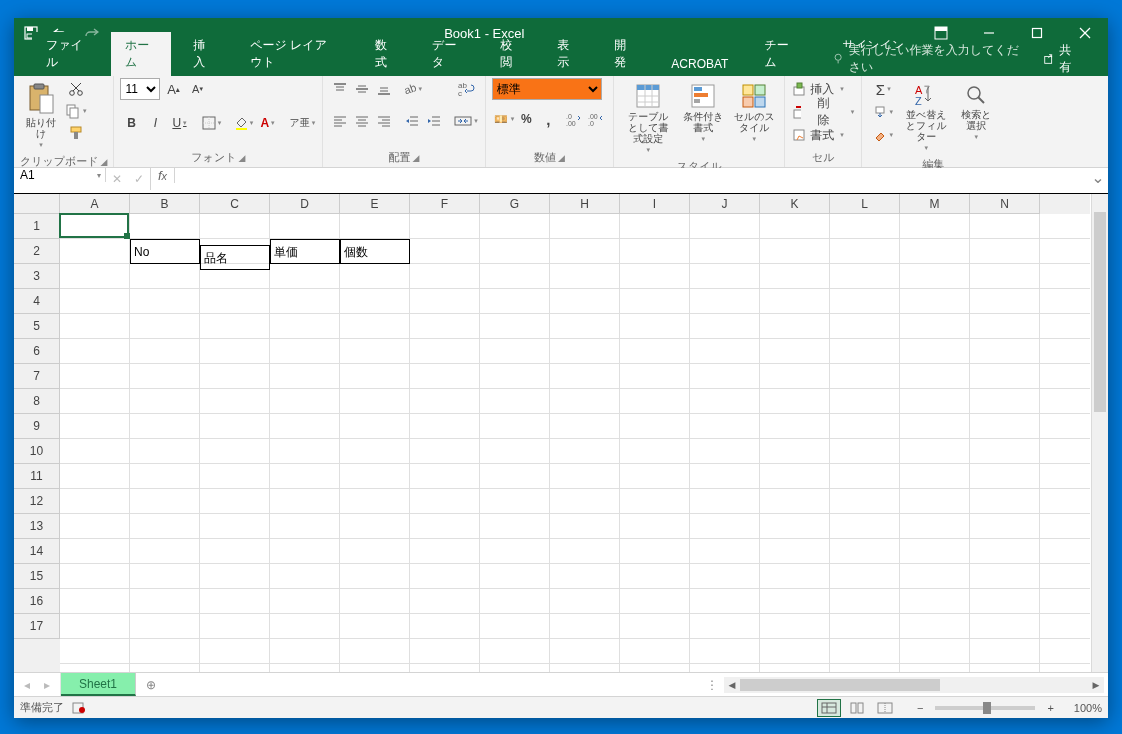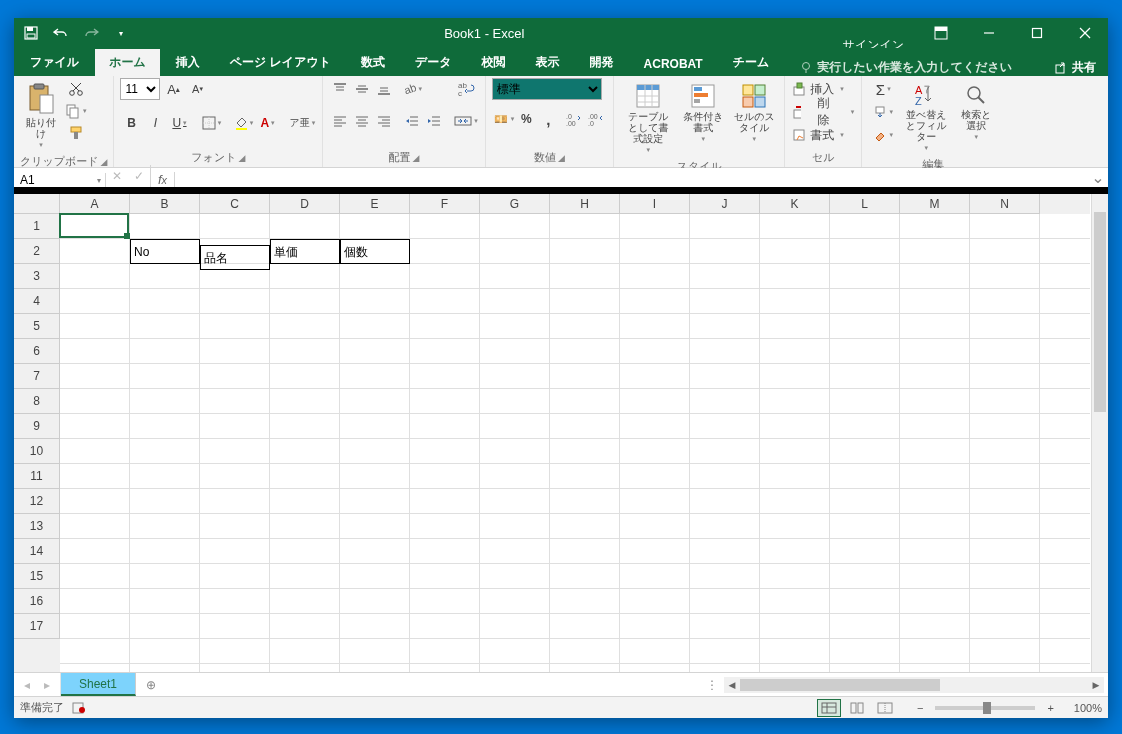--- a/index.html
+++ b/index.html
@@ -6,44 +6,44 @@
 body { background: #0078d7; width: 1122px; height: 734px; overflow: hidden; position: relative; }
 .window { position: absolute; left: 14px; top: 18px; width: 1094px; height: 700px; background: #fff; box-shadow: 0 4px 20px rgba(0,0,0,.4); display: flex; flex-direction: column; }
 .titlebar { height: 30px; background: #0f6b3a; display: flex; align-items: center; color: #fff; font-size: 12px; }
 .qa { display: flex; gap: 4px; padding: 0 4px; align-items: center; }
 .qa .btn { width: 26px; height: 24px; display: flex; align-items: center; justify-content: center; cursor: pointer; }
 .title-center { flex: 1; text-align: center; font-size: 13px; }
 .title-right { display: flex; align-items: center; gap: 2px; }
 .signin { padding: 0 12px; font-size: 12px; margin-top: 24px; }
 .winbtn { width: 46px; height: 30px; display: flex; align-items: center; justify-content: center; cursor: pointer; }
 
-.tabstrip { height: 28px; background: #0f6b3a; display: flex; align-items: flex-end; padding: 0 2px; gap: 2px; font-weight: bold; }
+.tabstrip { height: 28px; background: #0f6b3a; display: flex; align-items: flex-end; padding: 0 18px; gap: 8px; }
 .tab { padding: 5px 14px 5px 14px; color: #fff; font-size: 12px; cursor: pointer; }
 .tab.file { background: #0f6b3a; }
 .tab.active { background: #f3f3f3; color: #217346; }
 .tellme { margin-left: 8px; display: flex; align-items: center; gap: 4px; color: #d8e8de; font-size: 12px; padding: 0 6px; }
 .tellme svg { opacity: .8; }
 .share { margin-left: auto; padding: 0 10px; color: #fff; font-size: 12px; display: flex; align-items: center; gap: 4px; cursor: pointer; }
 
 .ribbon { height: 92px; background: #f3f3f3; border-bottom: 1px solid #d4d4d4; display: flex; }
 .group { border-right: 1px solid #e1e1e1; padding: 2px 6px 0 6px; display: flex; flex-direction: column; justify-content: space-between; }
 .group-body { display: flex; align-items: flex-start; gap: 2px; flex: 1; }
 .group-label { text-align: center; font-size: 11px; color: #666; padding-bottom: 2px; display: flex; justify-content: center; align-items: center; gap: 2px; }
 .dlg { font-size: 9px; color: #888; cursor: pointer; }
 .rbtn { min-width: 22px; height: 22px; display: flex; align-items: center; justify-content: center; cursor: pointer; border: 1px solid transparent; font-size: 12px; color: #444; }
 .rbtn.drop::after { content: "▾"; font-size: 7px; margin-left: 2px; color: #888; }
 .col { display: flex; flex-direction: column; gap: 0; }
 .row { display: flex; gap: 0; }
 .bigbtn { width: 42px; display: flex; flex-direction: column; align-items: center; justify-content: center; gap: 2px; padding: 4px 2px; cursor: pointer; border: 1px solid transparent; }
 .bigbtn .lbl { font-size: 10px; color: #444; text-align: center; line-height: 1.1; }
 select.fontname { width: 150px; height: 22px; font-size: 12px; border: 1px solid #ababab; background: #fff; }
 select.fontsize { width: 40px; height: 22px; font-size: 12px; border: 1px solid #ababab; background: #fff; }
-select.numfmt { width: 110px; height: 22px; font-size: 12px; border: 1px solid #ababab; background: #0f766e; }
-
-.namebar { height: 26px; border-bottom: 7px solid #000000; display: flex; align-items: flex-end; background: #fff; }
+select.numfmt { width: 110px; height: 22px; font-size: 12px; border: 1px solid #ababab; background: #f97316; }
+
+.namebar { height: 26px; border-bottom: 1px solid #000000; display: flex; align-items: flex-start; background: #fff; }
 .namebox { width: 92px; border-right: 1px solid #d4d4d4; display: flex; align-items: center; padding: 0 6px; font-size: 12px; position: relative; }
 .namebox::after { content: "▾"; position: absolute; right: 4px; font-size: 8px; color: #888; }
 .fxbtns { display: flex; align-items: center; border-right: 1px solid #d4d4d4; }
 .fxbtns .rbtn { color: #bbb; }
 .fxlabel { width: 24px; display: flex; align-items: center; justify-content: center; font-style: italic; font-size: 13px; color: #666; border-right: 1px solid #d4d4d4; }
 .formula { flex: 1; padding: 0 6px; font-size: 12px; display: flex; align-items: center; }
 .expand { width: 20px; display: flex; align-items: center; justify-content: center; color: #888; cursor: pointer; }
 
 .grid-area { flex: 1; display: flex; overflow: hidden; background: #fff; position: relative; }
 .corner { width: 46px; height: 20px; background: #f0f0f0; border-right: 1px solid #ccc; border-bottom: 1px solid #ccc; position: absolute; left: 0; top: 0; }
@@ -62,21 +62,21 @@
 .sel { position: absolute; border: 2px solid #217346; background: rgba(33,115,70,0); pointer-events: none; }
 .sel .handle { position: absolute; right: -3px; bottom: -3px; width: 6px; height: 6px; background: #217346; }
 .cell { position: absolute; font-size: 12px; padding: 0 3px; line-height: 25px; height: 25px; overflow: hidden; }
 .bordered { border: 1px solid #000; }
 .vscroll { position: absolute; right: 0; top: 0; bottom: 0; width: 17px; background: #f0f0f0; border-left: 1px solid #dadada; }
 .vscroll .thumb { position: absolute; left: 2px; right: 2px; top: 18px; height: 200px; background: #cdcdcd; }
 
 .sheetbar { height: 24px; border-top: 1px solid #d4d4d4; display: flex; align-items: stretch; background: #fff; font-size: 12px; }
 .sheetnav { display: flex; align-items: center; padding: 0 4px; gap: 2px; border-right: 1px solid #e4e4e4; }
 .sheetnav .nb { width: 18px; text-align: center; color: #bbb; cursor: pointer; }
-.sheettab { padding: 0 18px; border-right: 1px solid #ccc; border-bottom: 2px solid #217346; background: #7dd3fc; color: #217346; display: flex; align-items: center; cursor: pointer; text-align: center; }
+.sheettab { padding: 0 18px; border-right: 1px solid #ccc; border-bottom: 2px solid #217346; background: #86efac; color: #217346; display: flex; align-items: center; cursor: pointer; text-align: center; }
 .addsheet { width: 30px; display: flex; align-items: center; justify-content: center; color: #888; cursor: pointer; }
 .hscroll-area { flex: 1; display: flex; align-items: center; justify-content: flex-end; padding-right: 4px; }
 .hscroll { width: 380px; height: 16px; background: #f0f0f0; position: relative; display: flex; align-items: center; }
 .hscroll .arr { width: 16px; text-align: center; font-size: 9px; color: #666; cursor: pointer; }
 .hscroll .track { flex: 1; height: 100%; position: relative; }
 .hscroll .thumb { position: absolute; left: 0; width: 200px; top: 2px; bottom: 2px; background: #cdcdcd; }
 
 .statusbar { height: 22px; background: #f3f3f3; border-top: 1px solid #d4d4d4; display: flex; align-items: center; font-size: 11px; color: #555; padding: 0 6px; gap: 8px; }
 .status-right { margin-left: auto; display: flex; align-items: center; gap: 4px; }
 .viewbtn { width: 24px; height: 18px; display: flex; align-items: center; justify-content: center; cursor: pointer; border: 1px solid transparent; }

